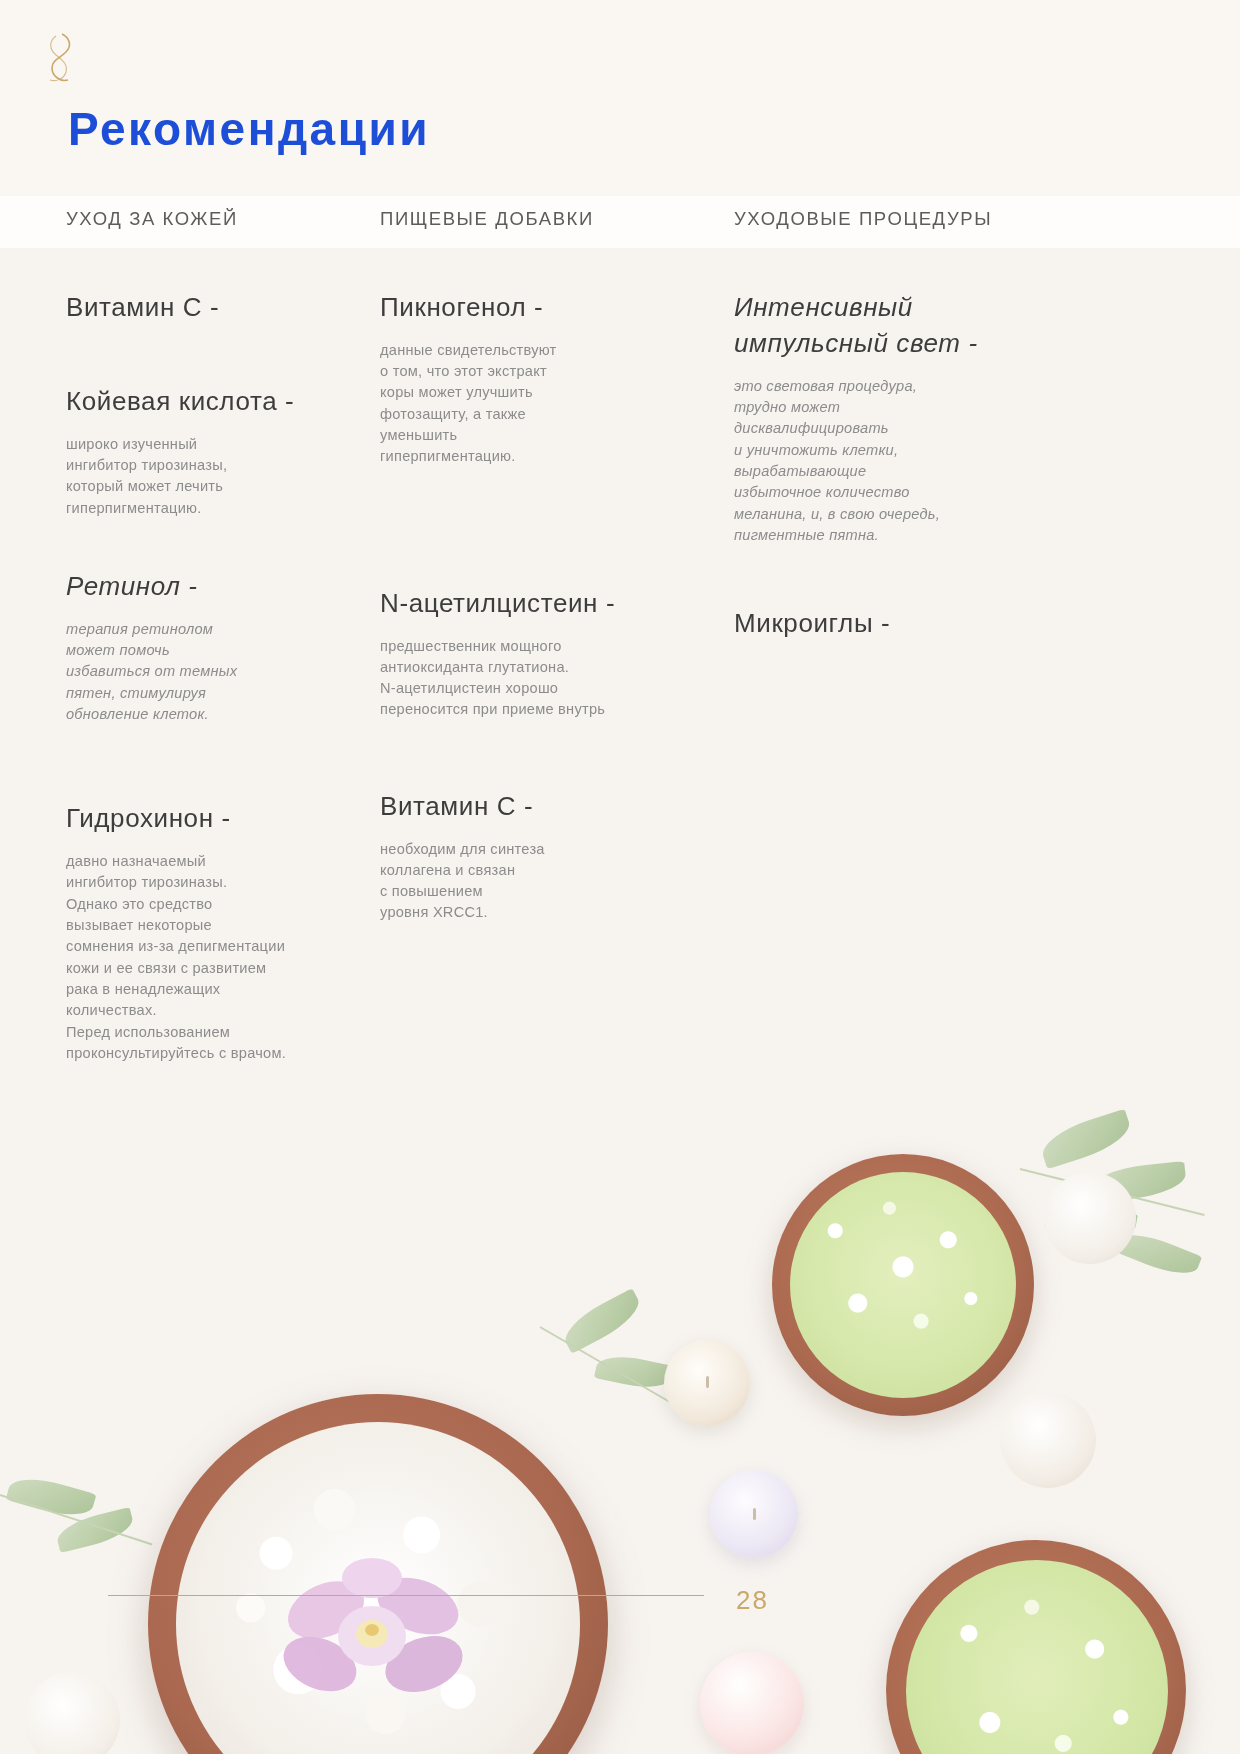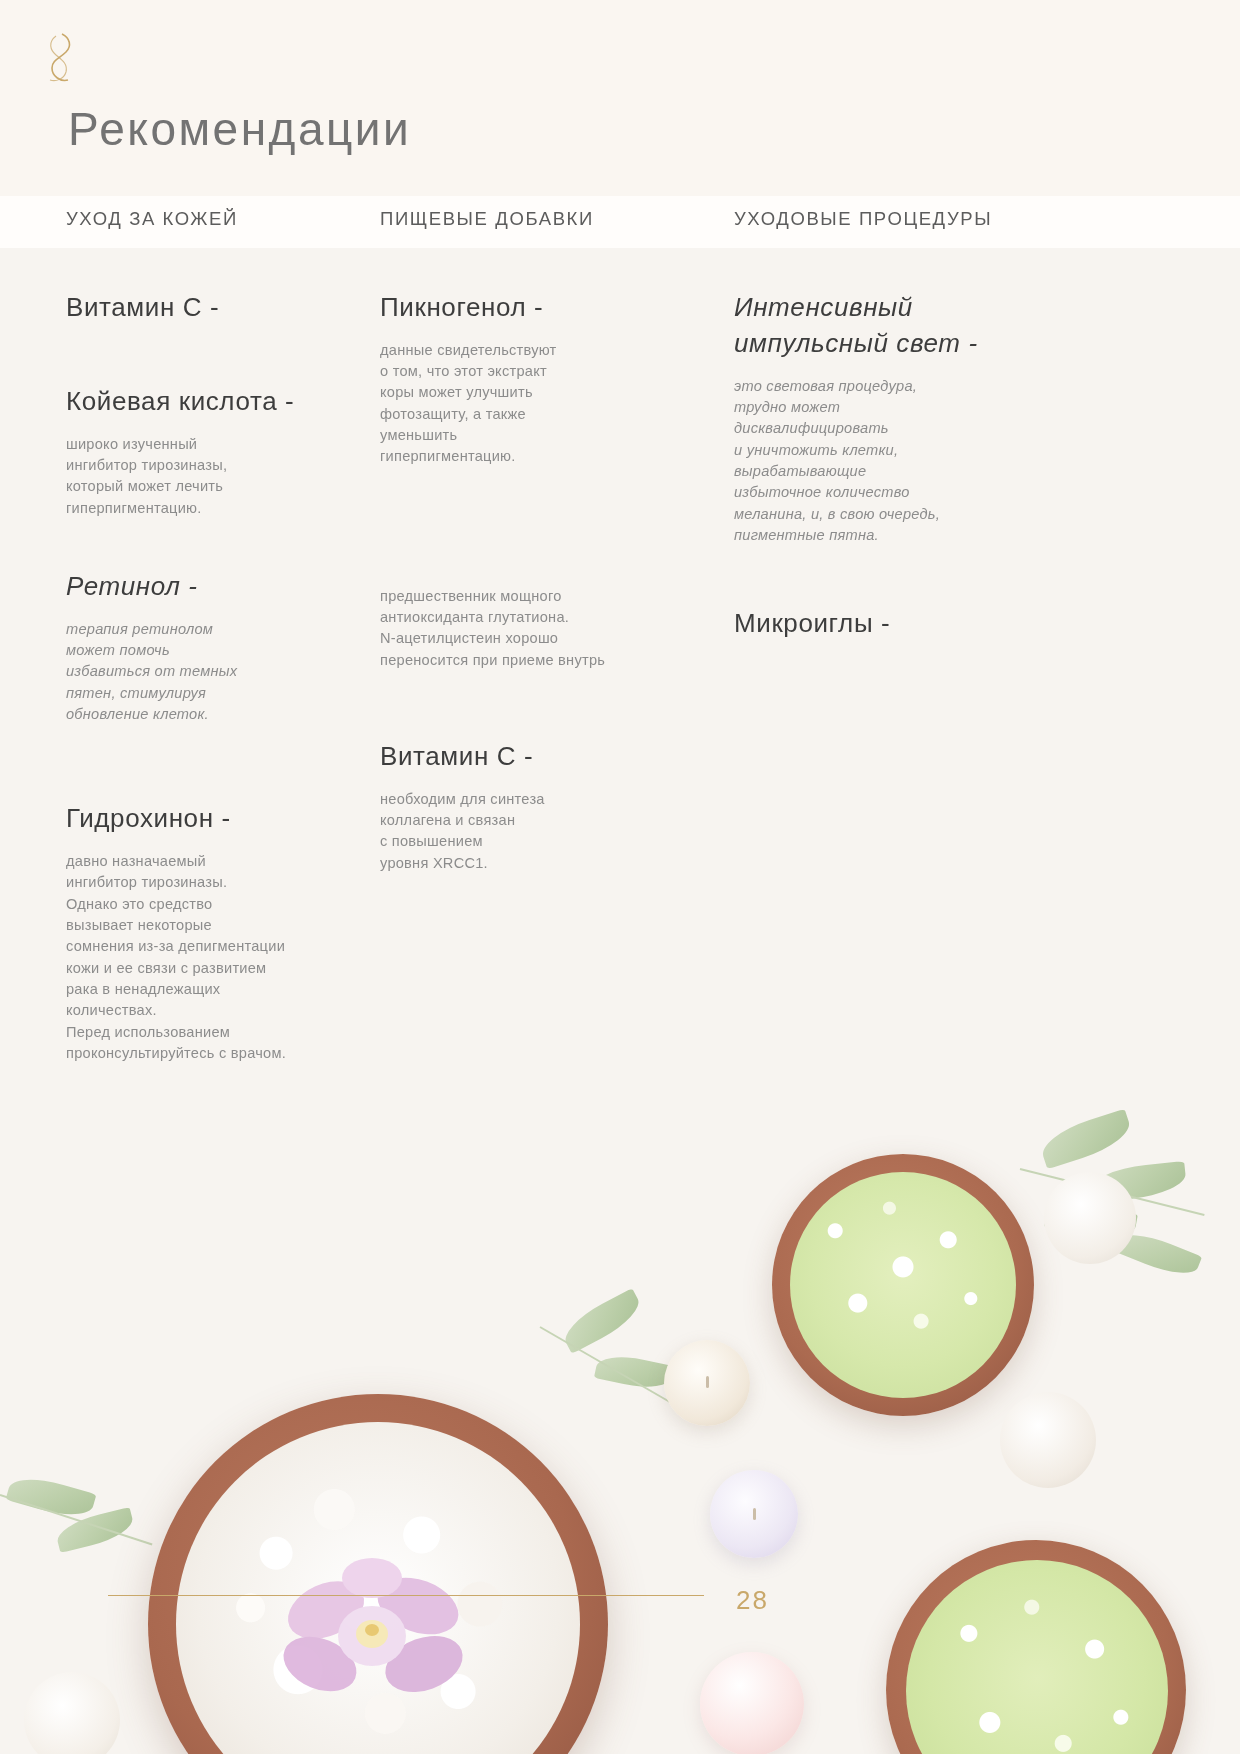--- a/index.html
+++ b/index.html
@@ -31,23 +31,23 @@
   .logo {
     position: absolute;
     left: 38px; top: 30px;
     width: 46px; height: 56px;
   }
 
   .page-title {
     position: absolute;
     left: 68px; top: 102px;
     font-size: 46px;
-    font-weight: 400;
+    font-weight: 700;
     letter-spacing: 2.5px;
-    color: #737373;
+    color: #1d4ed8;
     white-space: nowrap;
   }
 
   
   .tabs {
     position: absolute;
     left: 0; top: 196px;
     width: 1240px; height: 52px;
     background: #fffdfb;
   }
@@ -356,20 +356,21 @@
       <div class="entry e-c1-0">
         <div class="entry-title">Пикногенол -</div>
         <div class="entry-body">данные свидетельствуют
 о том, что этот экстракт
 коры может улучшить
 фотозащиту, а также
 уменьшить
 гиперпигментацию.</div>
       </div>
       <div class="entry e-c1-1">
+        <div class="entry-title">N-ацетилцистеин -</div>
         <div class="entry-body">предшественник мощного
 антиоксиданта глутатиона.
 N-ацетилцистеин хорошо
 переносится при приеме внутрь</div>
       </div>
       <div class="entry e-c1-2">
         <div class="entry-title">Витамин С -</div>
         <div class="entry-body">необходим для синтеза
 коллагена и связан
 с повышением

